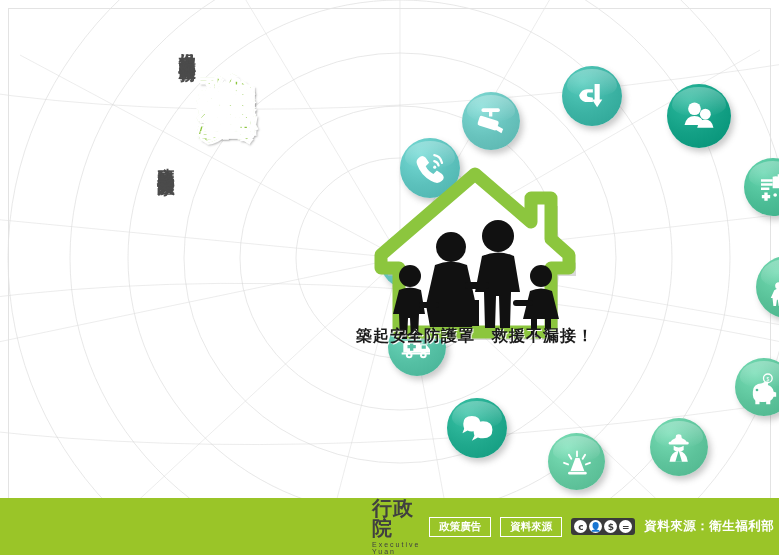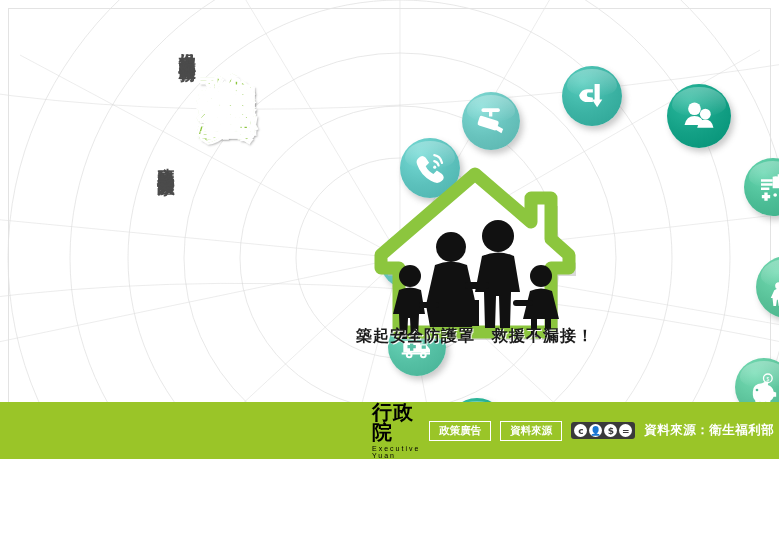--- a/index.html
+++ b/index.html
@@ -1,19 +1,19 @@
 <!DOCTYPE html>
 <html><head>
 <meta charset="utf-8">
 <style>
   html,body{margin:0;padding:0;background:#ffffff;}
   body{width:779px;height:555px;overflow:hidden;
        font-family:"Liberation Sans","DejaVu Sans",sans-serif;}
 
-  #poster{position:relative;width:779px;height:459px;background:#fff;
+  #poster{position:relative;width:779px;height:555px;background:#fff;
           box-sizing:border-box;overflow:hidden;}
 
   
   .page-frame{position:absolute;left:8px;top:8px;right:8px;bottom:8px;
               border:1px solid #e3e3e3;box-sizing:border-box;pointer-events:none;z-index:1;}
 
   
   .web{position:absolute;left:0;top:0;width:779px;height:500px;z-index:0;}
 
   
@@ -50,21 +50,21 @@
   .house-wrap{position:absolute;left:355px;top:160px;width:240px;height:185px;z-index:6;}
   .tagline{position:absolute;left:330px;top:326px;width:290px;text-align:center;z-index:7;
            font-family:"DejaVu Sans","Liberation Sans",sans-serif;
            font-size:16px;font-weight:bold;color:#1b1b1b;letter-spacing:1px;
            text-shadow:1px 1px 0 rgba(255,255,255,.95);}
 
   
   .footer{position:absolute;left:0;bottom:0;width:779px;height:57px;background:#9ac528;z-index:10;
           display:flex;align-items:center;}
   .footer-inner{display:flex;align-items:center;gap:9px;margin-left:372px;width:100%;}
-  .ey-logo{display:flex;flex-direction:column;align-items:center;line-height:1;color:#000000;}
+  .ey-logo{display:flex;flex-direction:column;align-items:center;line-height:1;color:#404040;}
   .ey-cn{font-family:"DejaVu Serif","Liberation Serif",serif;font-size:20px;font-weight:bold;letter-spacing:1px;}
   .ey-en{font-size:7px;letter-spacing:2px;margin-top:3px;}
   .tagbox{border:1px solid #ffffff;color:#ffffff;font-size:10.5px;font-weight:bold;
           padding:2px 9px;font-family:"DejaVu Serif","Liberation Serif",serif;white-space:nowrap;}
   .cc{background:#3a3a3a;border-radius:3px;padding:2px 3px;display:flex;gap:2px;align-items:center;}
   .cc span{width:13px;height:13px;border-radius:50%;background:#fff;color:#3a3a3a;
            font-size:9px;font-weight:bold;display:flex;align-items:center;justify-content:center;
            font-family:"DejaVu Sans",sans-serif;}
   .src{color:#ffffff;font-size:12.5px;font-weight:bold;letter-spacing:.5px;white-space:nowrap;
        font-family:Liberation Sans, sans-serif;}

